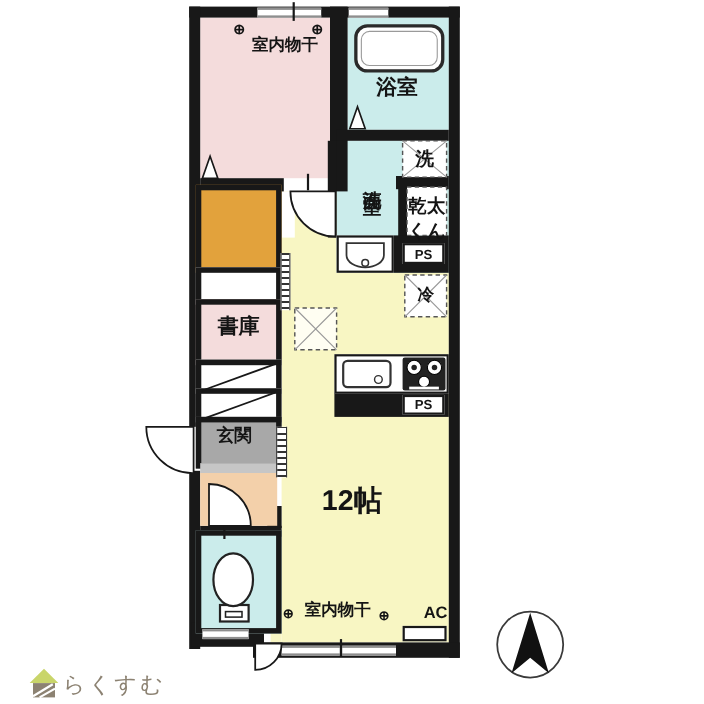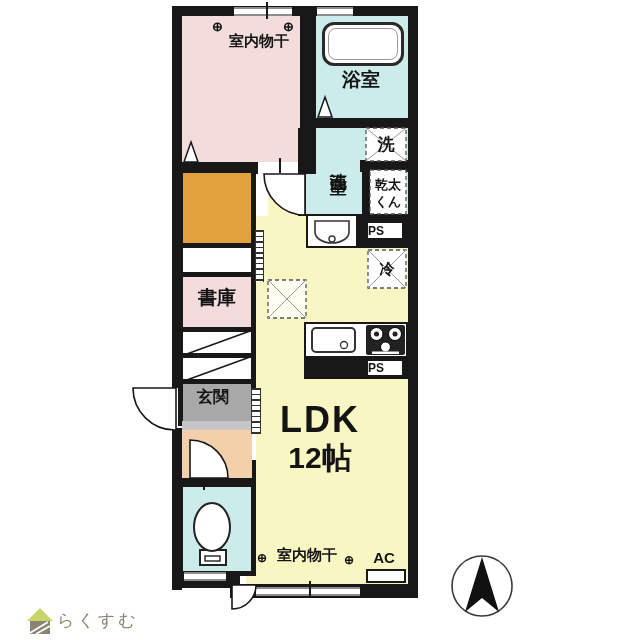--- a/index.html
+++ b/index.html
@@ -5,21 +5,21 @@
   html,body{margin:0;padding:0;background:#fff}
   #canvas{position:relative;width:640px;height:640px;background:#fff;overflow:hidden;
           font-family:"Liberation Sans", sans-serif;}
   .abs{position:absolute}
   .wall{position:absolute;background:#181818}
   .fill{position:absolute}
   .txt{position:absolute;color:#141414;font-weight:700;text-align:center;white-space:nowrap;line-height:1.1}
   .window{position:absolute;background:#fff;border-top:2px solid #8e8e8e;border-bottom:2px solid #8e8e8e;box-sizing:border-box;height:9px}
   .cell{position:absolute;left:178px;width:78px;border:5px solid #181818;box-sizing:border-box}
   .hatch{position:absolute;background-color:#fff;background-image:repeating-linear-gradient(180deg,#333 0 1.5px,rgba(0,0,0,0) 1.5px 5.5px);border-left:1.5px solid #333;border-right:1.5px solid #333;box-sizing:border-box}
-  .psbox{position:absolute;background:#fff;border:2px solid #181818;box-sizing:border-box;display:flex;align-items:center;justify-content:flex-start;font-weight:700;font-size:12px;color:#141414}
+  .psbox{position:absolute;background:#fff;border:2px solid #181818;box-sizing:border-box;display:flex;align-items:center;justify-content:center;font-weight:700;font-size:12px;color:#141414}
   .tick{position:absolute;background:#181818}
   .vtext{writing-mode:vertical-rl;text-orientation:upright;letter-spacing:3px}
   svg{position:absolute;left:0;top:0}
 </style>
 </head>
 <body>
 
 <div id="canvas">
 
   <div class="fill" style="left:256px;top:174px;width:152px;height:410px;background:#f8f6c3"></div>
@@ -156,32 +156,31 @@
 
   <span class="txt" style="left:212px;top:20px;font-size:13px">⊕</span>
   <div class="txt" style="left:224px;top:33px;width:70px;font-size:15px">室内物干</div>
   <span class="txt" style="left:283px;top:20px;font-size:13px">⊕</span>
 
 
   <div class="txt" style="left:330px;top:70px;width:62px;font-size:19px">浴室</div>
   <div class="txt vtext" style="left:328px;top:118px;height:90px;font-size:17px">洗面室</div>
 
   <div class="txt" style="left:366px;top:128px;width:40px;font-size:17px;line-height:33px">洗</div>
-  <div class="txt" style="left:370px;top:177px;width:36px;font-size:13px;line-height:1.3">
+  <div class="txt" style="left:370px;top:177px;width:36px;font-size:17px;line-height:1.3">
     <span>乾太</span><br>
     <span>くん</span>
   </div>
   <div class="txt" style="left:368px;top:250px;width:38px;font-size:15px;line-height:38px">冷</div>
 
   <div class="txt" style="left:184px;top:288px;width:66px;font-size:19px">書庫</div>
   <div class="txt" style="left:184px;top:388px;width:58px;font-size:16px">玄関</div>
 
-  <div class="txt" style="left:270px;top:400px;width:100px;font-size:36px;letter-spacing:2px">LDK</div>
-  <div class="txt" style="left:272px;top:441px;width:96px;font-size:30px">12帖</div>
+  <div class="txt" style="left:272px;top:441px;width:96px;font-size:26px">12帖</div>
 
   <span class="txt" style="left:257px;top:552px;font-size:12px">⊕</span>
   <div class="txt" style="left:270px;top:547px;width:74px;font-size:15px">室内物干</div>
   <span class="txt" style="left:344px;top:554px;font-size:12px">⊕</span>
-  <div class="txt" style="left:368px;top:550px;width:32px;font-size:15px">AC</div>
+  <div class="txt" style="left:380px;top:550px;width:32px;font-size:15px">AC</div>
 
-  <div class="txt" style="left:57px;top:612px;font-size:17px;color:#8c8272;font-weight:400;letter-spacing:3px;text-align:right">らくすむ</div>
+  <div class="txt" style="left:57px;top:612px;font-size:20px;color:#8c8272;font-weight:400;letter-spacing:3px;text-align:right">らくすむ</div>
 
 </div>
 
 </body></html>

